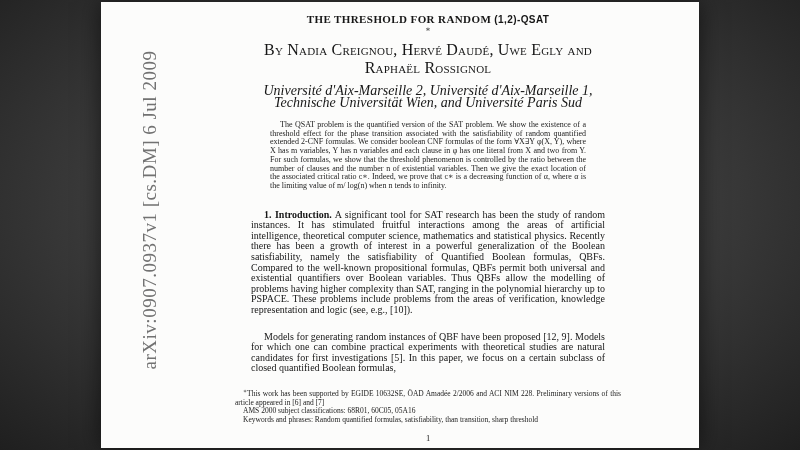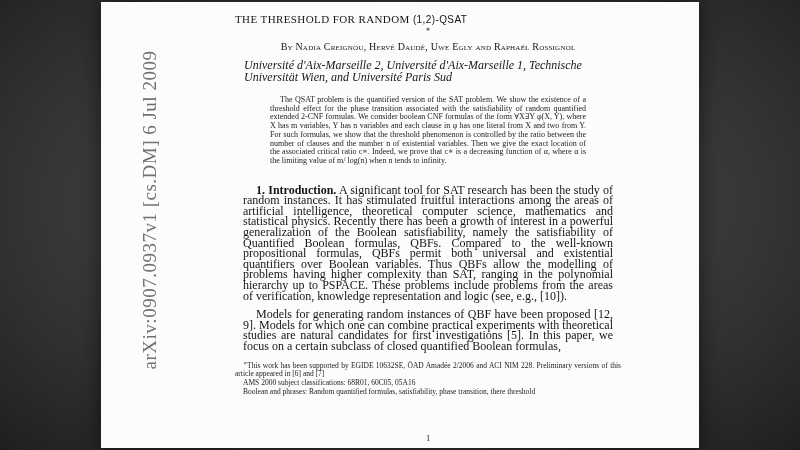--- a/index.html
+++ b/index.html
@@ -11,27 +11,27 @@
   .page{
     position:absolute;left:101px;top:2px;width:598px;height:446px;
     background:#fcfcfb;box-shadow:0 0 22px rgba(0,0,0,.6);
   }
   .watermark{
     position:absolute;left:49px;top:208px;
     transform:translate(-50%,-50%) rotate(-90deg);
     white-space:nowrap;font-size:19px;letter-spacing:.5px;color:#727272;
   }
   .content{position:absolute;left:134px;top:0;width:386px;height:446px;color:#161616}
-  .title{margin:11px 0 0;font-size:11px;font-weight:normal;letter-spacing:.4px}
+  .title{margin:11px 0 0;text-align:center;font-size:11px;font-weight:bold;letter-spacing:.4px}
   .title .sans{font-family:"Liberation Sans","DejaVu Sans",sans-serif;font-size:10px}
   .star-line{text-align:center;font-size:8px;line-height:7px;margin-top:1px}
-  .authors{text-align:center;font-variant:small-caps;font-size:10px;margin-top:8px;letter-spacing:.2px}
-  .affil{text-align:left;font-style:italic;font-size:12px;margin:8px auto 0;width:368px;line-height:11.5px}
+  .authors{text-align:center;font-variant:small-caps;font-size:16px;margin-top:8px;letter-spacing:.2px}
+  .affil{text-align:center;font-style:italic;font-size:14px;margin:8px auto 0;width:368px;line-height:11.5px}
   .abstract{margin:13px auto 4px;width:316px;font-size:8px;line-height:8.7px;text-align:justify;text-indent:10px;color:#1b1b1b}
-  .bodyp{font-size:12px;line-height:10.6px;text-align:justify;text-indent:13px;margin:8px}
+  .bodyp{font-size:10px;line-height:10.6px;text-align:justify;text-indent:13px;margin:16px}
   .p1{margin-top:19px}
   .p2{margin-top:4px}
   .sec-head{font-weight:bold}
   .footnotes{margin-top:10px;font-size:7.5px;line-height:8.7px;color:#1b1b1b}
   .fn{margin:0;text-indent:8px;text-align:justify}
   .fn-lead{}
   .fn-mark{font-size:6px;vertical-align:super;line-height:0}
   .pageno{position:absolute;bottom:5px;left:0;width:100%;text-align:center;font-size:8.5px}
 </style>
 </head>
@@ -53,19 +53,19 @@
 
     <div class="abstract">The QSAT problem is the quantified version of the SAT problem. We show the existence of a threshold effect for the phase transition associated with the satisfiability of random quantified extended 2-CNF formulas. We consider boolean CNF formulas of the form ∀X∃Y φ(X, Y), where X has m variables, Y has n variables and each clause in φ has one literal from X and two from Y. For such formulas, we show that the threshold phenomenon is controlled by the ratio between the number of clauses and the number n of existential variables. Then we give the exact location of the associated critical ratio c∗. Indeed, we prove that c∗ is a decreasing function of α, where α is the limiting value of m/ log(n) when n tends to infinity.</div>
 
     <p class="bodyp p1"><span class="sec-head">1. Introduction.</span> <span>A significant tool for SAT research has been the study of random instances. It has stimulated fruitful interactions among the areas of artificial intelligence, theoretical computer science, mathematics and statistical physics. Recently there has been a growth of interest in a powerful generalization of the Boolean satisfiability, namely the satisfiability of Quantified Boolean formulas, QBFs. Compared to the well-known propositional formulas, QBFs permit both universal and existential quantifiers over Boolean variables. Thus QBFs allow the modelling of problems having higher complexity than SAT, ranging in the polynomial hierarchy up to PSPACE. These problems include problems from the areas of verification, knowledge representation and logic (see, e.g., [10]).</span></p>
 
     <p class="bodyp p2">Models for generating random instances of QBF have been proposed [12, 9]. Models for which one can combine practical experiments with theoretical studies are natural candidates for first investigations [5]. In this paper, we focus on a certain subclass of closed quantified Boolean formulas,</p>
 
     <div class="footnotes">
       <p class="fn"><span class="fn-mark">∗</span><span>This work has been supported by EGIDE 10632SE, ÖAD Amadée 2/2006 and ACI NIM 228. Preliminary versions of this article appeared in [6] and [7]</span></p>
       <p class="fn"><span class="fn-lead">AMS 2000 subject classifications:</span><span> 68R01, 60C05, 05A16</span></p>
-      <p class="fn"><span class="fn-lead">Boolean and phrases:</span><span> Random quantified formulas, satisfiability, phase transition, there threshold</span></p>
+      <p class="fn"><span class="fn-lead">Keywords and phrases:</span><span> Random quantified formulas, satisfiability, than transition, sharp threshold</span></p>
     </div>
 
     <div class="pageno">1</div>
 
   </div>
 </div>
 
 </body></html>

